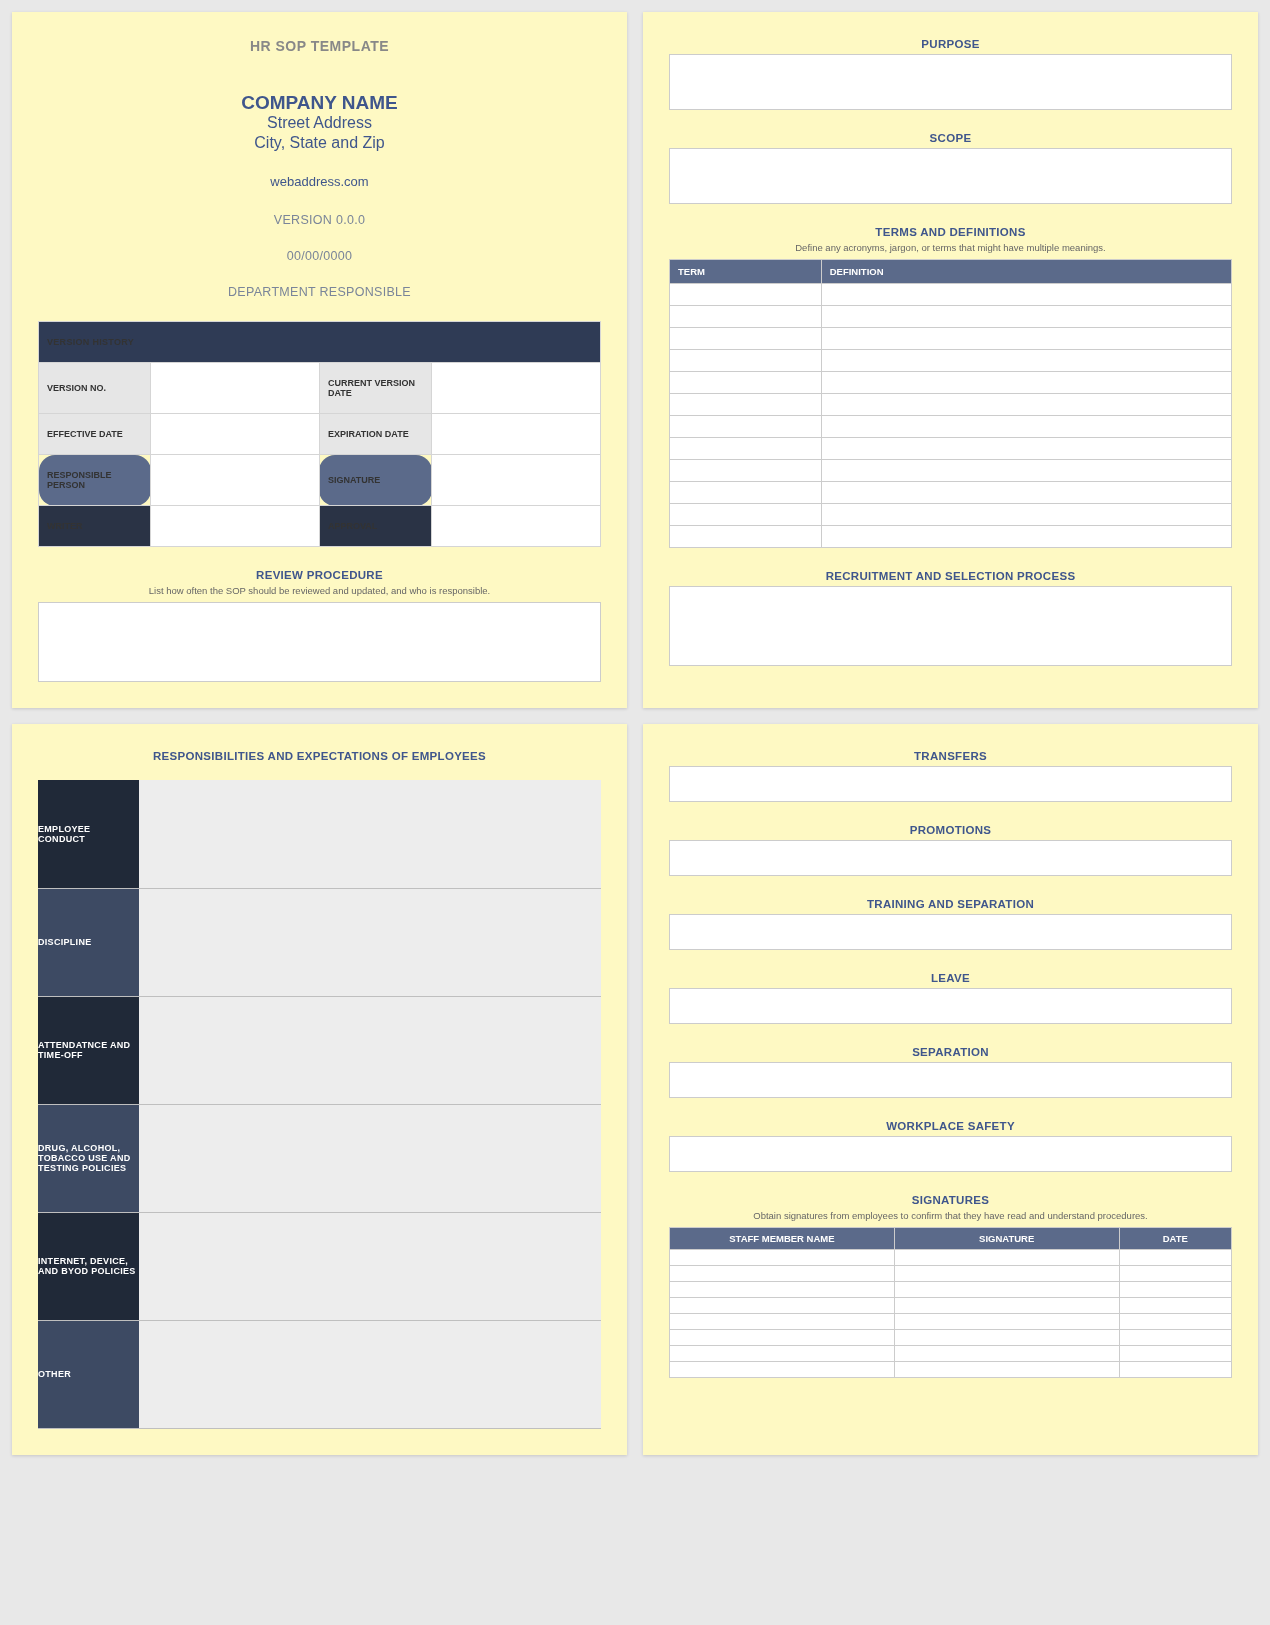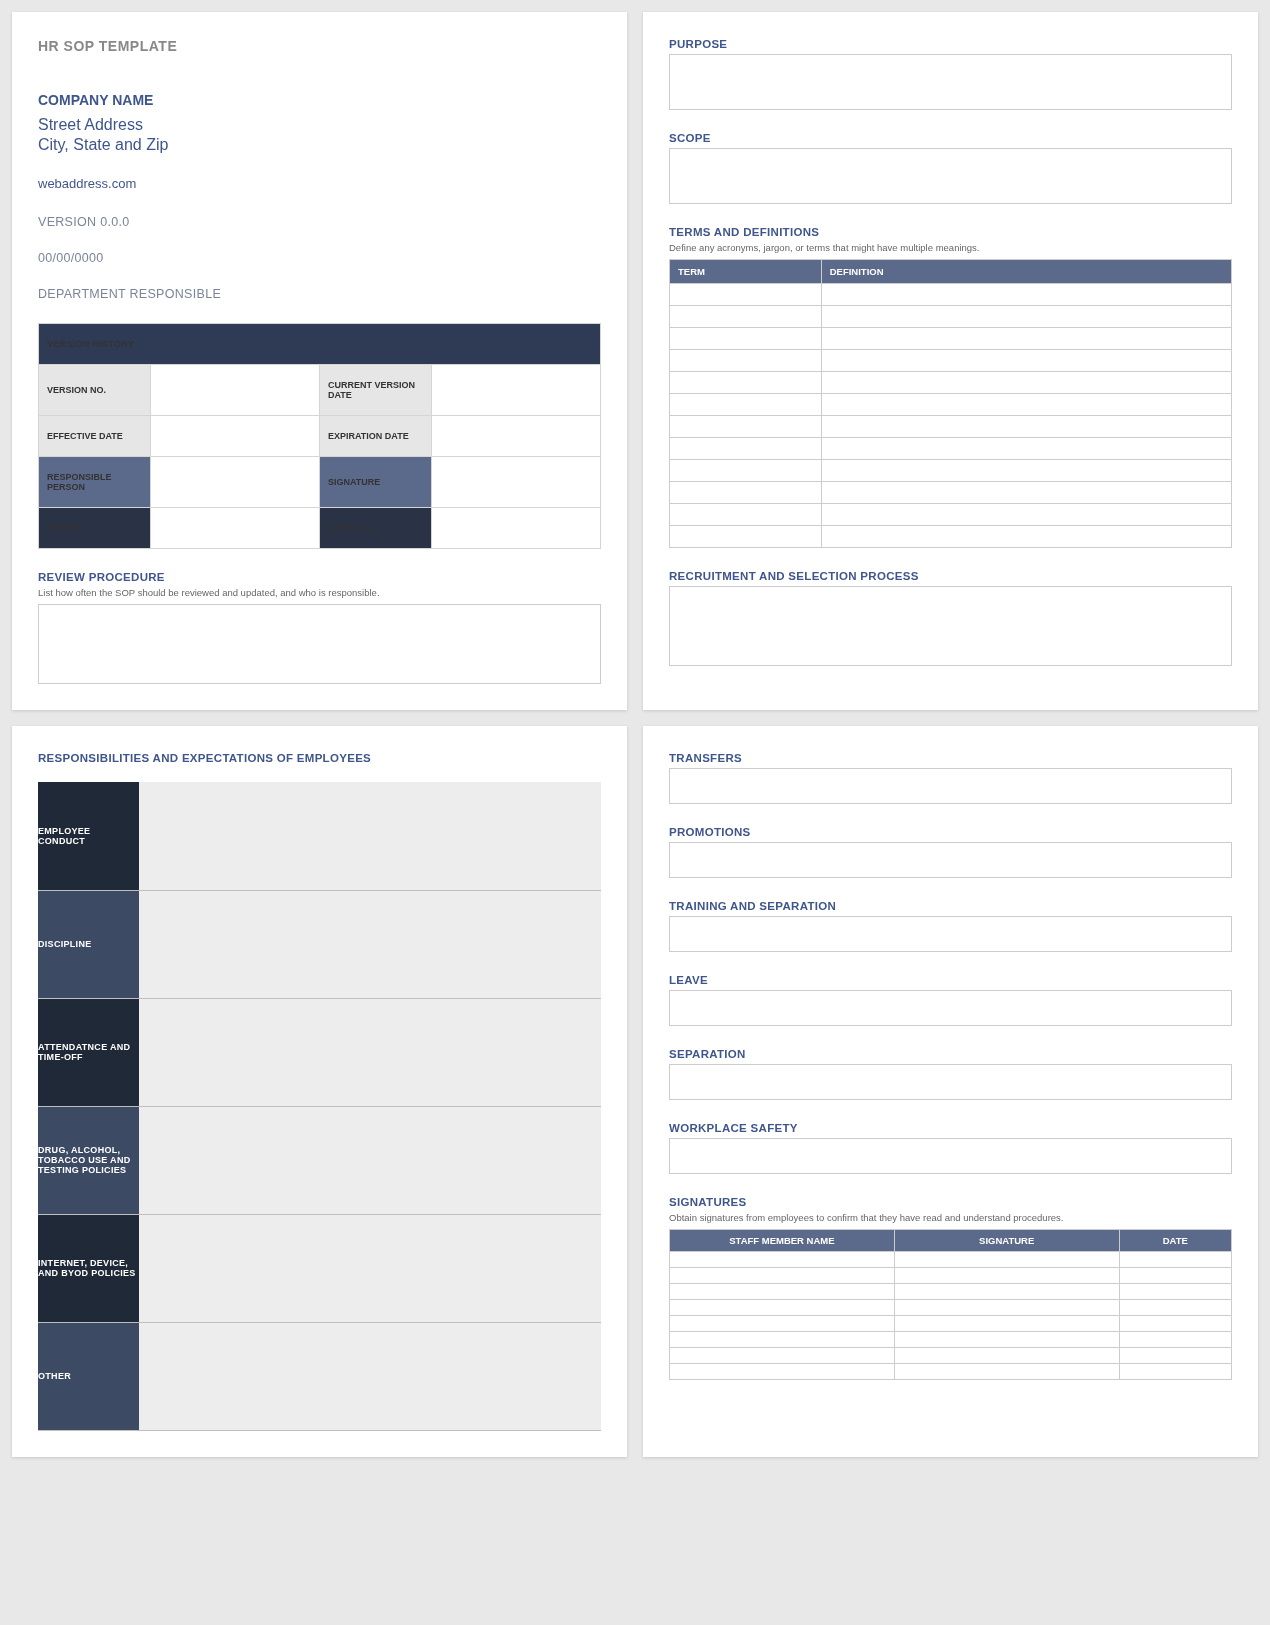--- a/index.html
+++ b/index.html
@@ -10,60 +10,61 @@
     color: #333;
   }
   .pages {
     display: grid;
     grid-template-columns: 1fr 1fr;
     gap: 16px;
     max-width: 1270px;
     margin: 0 auto;
   }
   .page {
-    background: #ffffff;
+    background: #fef9c3;
     padding: 26px;
     box-shadow: 0 1px 3px rgba(0,0,0,0.15);
     display: flex;
     flex-direction: column;
+    align-items: center;
   }
   .template-label {
     color: #888;
     font-size: 14px;
     font-weight: bold;
     letter-spacing: 0.5px;
     margin-bottom: 38px;
   }
   .doc-title {
     font-family: "Century Gothic", "Avant Garde", sans-serif;
     color: #3f4a66;
     font-size: 34px;
     font-weight: 400;
     line-height: 1.15;
     margin-bottom: 44px;
     max-width: 380px;
   }
-  .company-name { color: #3f568c; font-size: 14px; font-weight: 600; margin-bottom: 8px; }
+  .company-name { color: #3f568c; font-size: 19px; font-weight: 600; margin-bottom: 0; }
   .company-addr { color: #3f568c; font-size: 16px; margin-bottom: 2px; }
   .company-web  { color: #3f568c; font-size: 13px; margin-top: 20px; margin-bottom: 24px; }
   .meta-line { color: #7a8599; font-size: 12.5px; margin-bottom: 22px; letter-spacing: .3px; }
 
   table { border-collapse: collapse; width: 100%; }
   .vh-title {
     background: #2f3b55; color: #fff; font-size: 9px; font-weight: 700;
     letter-spacing: .3px; padding: 6px 8px;
   }
   .vh-table td {
     border: 1px solid #d5d5d5;
     font-size: 9px; font-weight: 700;
     padding: 15px 8px;
     color: #333;
   }
   .vh-label-light { background: #e6e6e6; width: 20%; }
-  .vh-label-blue  { background: #5b6a8a; color: #fff; width: 20%; }
+  .vh-label-blue  { background: #5b6a8a; color: #fff; width: 20%; border-radius: 16px; }
   .vh-label-dark  { background: #2a3345; color: #fff; width: 20%; }
   .vh-value { background: #fff; width: 30%; }
 
   .section-title {
     color: #3f568c; font-size: 11.5px; font-weight: 700;
     letter-spacing: .3px; margin-bottom: 4px;
   }
   .section-title.mt { margin-top: 22px; }
   .section-hint { color: #666; font-size: 9.5px; margin-bottom: 6px; }
   .text-box {

